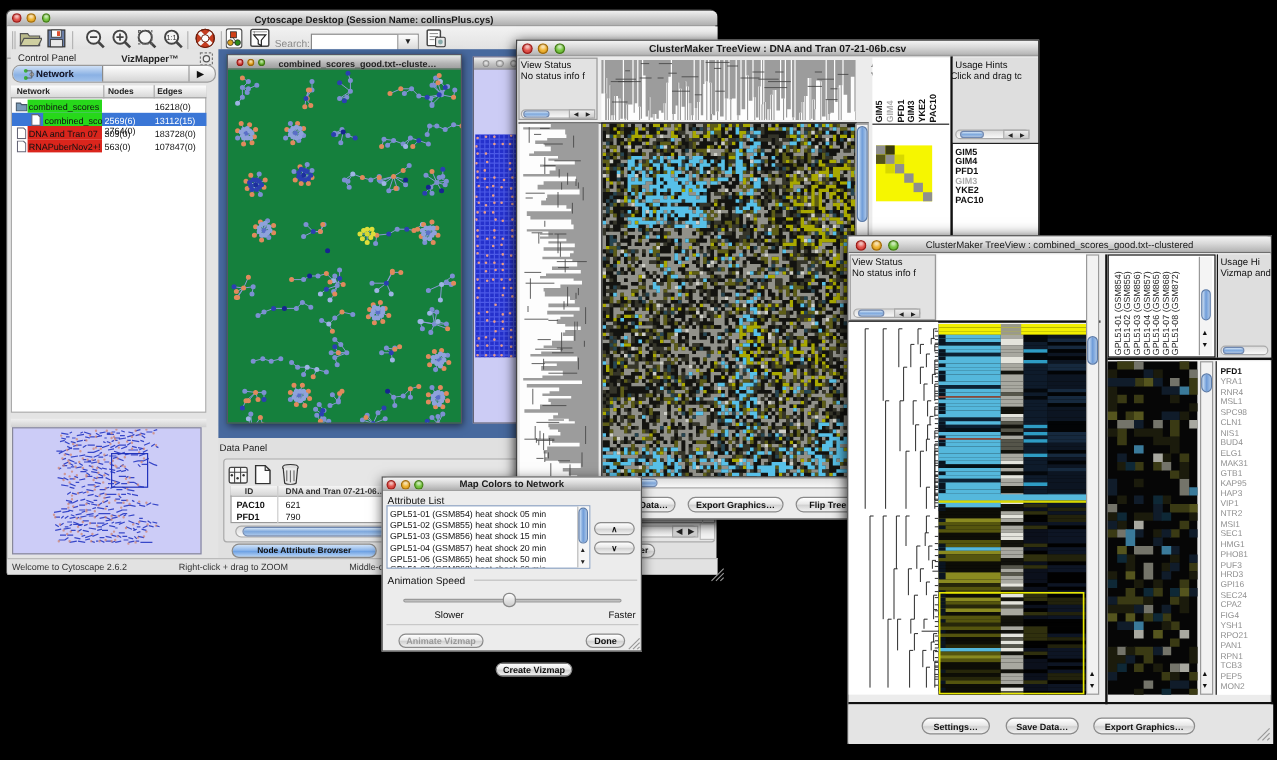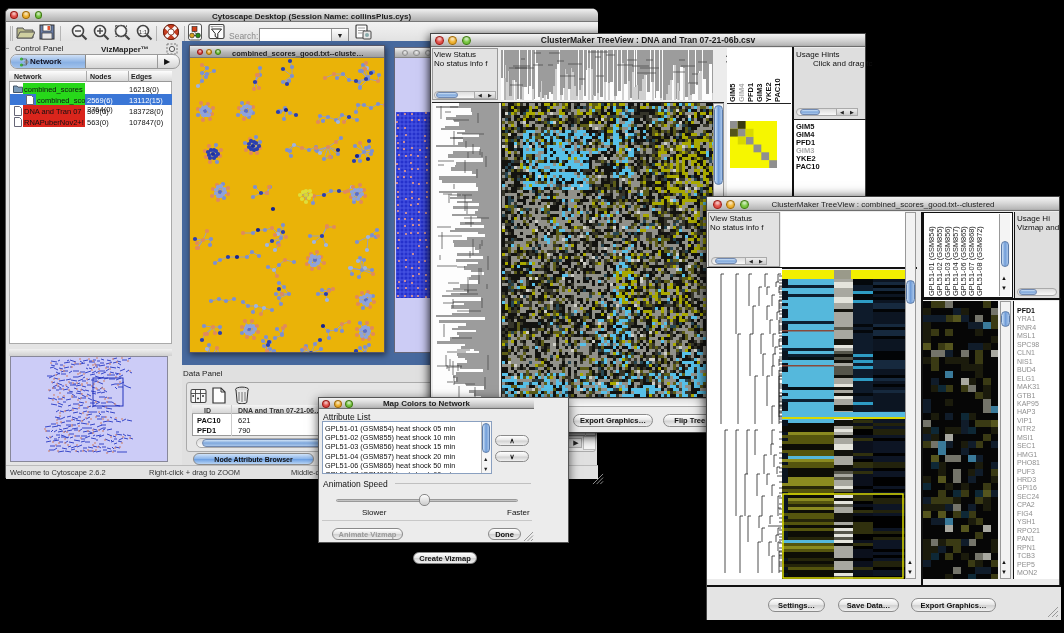--- a/index.html
+++ b/index.html
@@ -192,21 +192,21 @@
     <div class="abs" style="left:0;top:0;width:70px;height:10px;background:linear-gradient(#f0f0f0,#c2c2c2 60%,#adadad);border-bottom:1px solid #888;"></div>
     <span style="position:absolute;left:6.8px;top:1.8px;width:6.5px;height:6.5px;border-radius:50%;background:radial-gradient(circle at 50% 30%, #fff9 0 12%, #fff0 45%),#c9c9c9;box-shadow:inset 0 0 1px 1px #8a8a8a;"></span>
     <span style="position:absolute;left:18.2px;top:1.8px;width:6.5px;height:6.5px;border-radius:50%;background:radial-gradient(circle at 50% 30%, #fff9 0 12%, #fff0 45%),#c9c9c9;box-shadow:inset 0 0 1px 1px #8a8a8a;"></span>
     <span style="position:absolute;left:29.8px;top:1.8px;width:6.5px;height:6.5px;border-radius:50%;background:radial-gradient(circle at 50% 30%, #fff9 0 12%, #fff0 45%),#c9c9c9;box-shadow:inset 0 0 1px 1px #8a8a8a;"></span>
   </div>
 <svg style="position:absolute;left:396px;top:112px" width="38" height="186" viewBox="0 0 38 186">
     <rect width="38" height="186" fill="#2531cc"></rect>
     <path stroke="#4c5ae6" stroke-width="1" fill="none" d="M0 0V186M4 0V186M8 0V186M12 0V186M16 0V186M20 0V186M24 0V186M28 0V186M32 0V186M36 0V186M0 0H38M0 4H38M0 8H38M0 12H38M0 16H38M0 20H38M0 24H38M0 28H38M0 32H38M0 36H38M0 40H38M0 44H38M0 48H38M0 52H38M0 56H38M0 60H38M0 64H38M0 68H38M0 72H38M0 76H38M0 80H38M0 84H38M0 88H38M0 92H38M0 96H38M0 100H38M0 104H38M0 108H38M0 112H38M0 116H38M0 120H38M0 124H38M0 128H38M0 132H38M0 136H38M0 140H38M0 144H38M0 148H38M0 152H38M0 156H38M0 160H38M0 164H38M0 168H38M0 172H38M0 176H38M0 180H38M0 184H38"></path>
     <path fill="#e89a8a" d="M2 3m-1.1 0a1.1 1.1 0 1 0 2.2 0a1.1 1.1 0 1 0 -2.2 0M9 2m-1.1 0a1.1 1.1 0 1 0 2.2 0a1.1 1.1 0 1 0 -2.2 0M16 2m-1.1 0a1.1 1.1 0 1 0 2.2 0a1.1 1.1 0 1 0 -2.2 0M30 1m-1.1 0a1.1 1.1 0 1 0 2.2 0a1.1 1.1 0 1 0 -2.2 0M1 10m-1.1 0a1.1 1.1 0 1 0 2.2 0a1.1 1.1 0 1 0 -2.2 0M16 8m-1.1 0a1.1 1.1 0 1 0 2.2 0a1.1 1.1 0 1 0 -2.2 0M23 8m-1.1 0a1.1 1.1 0 1 0 2.2 0a1.1 1.1 0 1 0 -2.2 0M29 8m-1.1 0a1.1 1.1 0 1 0 2.2 0a1.1 1.1 0 1 0 -2.2 0M37 10m-1.1 0a1.1 1.1 0 1 0 2.2 0a1.1 1.1 0 1 0 -2.2 0M2 16m-1.1 0a1.1 1.1 0 1 0 2.2 0a1.1 1.1 0 1 0 -2.2 0M9 16m-1.1 0a1.1 1.1 0 1 0 2.2 0a1.1 1.1 0 1 0 -2.2 0M37 15m-1.1 0a1.1 1.1 0 1 0 2.2 0a1.1 1.1 0 1 0 -2.2 0M1 24m-1.1 0a1.1 1.1 0 1 0 2.2 0a1.1 1.1 0 1 0 -2.2 0M10 23m-1.1 0a1.1 1.1 0 1 0 2.2 0a1.1 1.1 0 1 0 -2.2 0M29 24m-1.1 0a1.1 1.1 0 1 0 2.2 0a1.1 1.1 0 1 0 -2.2 0M38 23m-1.1 0a1.1 1.1 0 1 0 2.2 0a1.1 1.1 0 1 0 -2.2 0M2 31m-1.1 0a1.1 1.1 0 1 0 2.2 0a1.1 1.1 0 1 0 -2.2 0M8 30m-1.1 0a1.1 1.1 0 1 0 2.2 0a1.1 1.1 0 1 0 -2.2 0M29 29m-1.1 0a1.1 1.1 0 1 0 2.2 0a1.1 1.1 0 1 0 -2.2 0M38 29m-1.1 0a1.1 1.1 0 1 0 2.2 0a1.1 1.1 0 1 0 -2.2 0M2 36m-1.1 0a1.1 1.1 0 1 0 2.2 0a1.1 1.1 0 1 0 -2.2 0M8 37m-1.1 0a1.1 1.1 0 1 0 2.2 0a1.1 1.1 0 1 0 -2.2 0M16 36m-1.1 0a1.1 1.1 0 1 0 2.2 0a1.1 1.1 0 1 0 -2.2 0M24 38m-1.1 0a1.1 1.1 0 1 0 2.2 0a1.1 1.1 0 1 0 -2.2 0M31 36m-1.1 0a1.1 1.1 0 1 0 2.2 0a1.1 1.1 0 1 0 -2.2 0M38 37m-1.1 0a1.1 1.1 0 1 0 2.2 0a1.1 1.1 0 1 0 -2.2 0M3 43m-1.1 0a1.1 1.1 0 1 0 2.2 0a1.1 1.1 0 1 0 -2.2 0M10 44m-1.1 0a1.1 1.1 0 1 0 2.2 0a1.1 1.1 0 1 0 -2.2 0M15 43m-1.1 0a1.1 1.1 0 1 0 2.2 0a1.1 1.1 0 1 0 -2.2 0M22 44m-1.1 0a1.1 1.1 0 1 0 2.2 0a1.1 1.1 0 1 0 -2.2 0M30 45m-1.1 0a1.1 1.1 0 1 0 2.2 0a1.1 1.1 0 1 0 -2.2 0M37 45m-1.1 0a1.1 1.1 0 1 0 2.2 0a1.1 1.1 0 1 0 -2.2 0M1 52m-1.1 0a1.1 1.1 0 1 0 2.2 0a1.1 1.1 0 1 0 -2.2 0M15 51m-1.1 0a1.1 1.1 0 1 0 2.2 0a1.1 1.1 0 1 0 -2.2 0M31 52m-1.1 0a1.1 1.1 0 1 0 2.2 0a1.1 1.1 0 1 0 -2.2 0M37 50m-1.1 0a1.1 1.1 0 1 0 2.2 0a1.1 1.1 0 1 0 -2.2 0M3 57m-1.1 0a1.1 1.1 0 1 0 2.2 0a1.1 1.1 0 1 0 -2.2 0M9 59m-1.1 0a1.1 1.1 0 1 0 2.2 0a1.1 1.1 0 1 0 -2.2 0M16 57m-1.1 0a1.1 1.1 0 1 0 2.2 0a1.1 1.1 0 1 0 -2.2 0M22 57m-1.1 0a1.1 1.1 0 1 0 2.2 0a1.1 1.1 0 1 0 -2.2 0M31 58m-1.1 0a1.1 1.1 0 1 0 2.2 0a1.1 1.1 0 1 0 -2.2 0M38 57m-1.1 0a1.1 1.1 0 1 0 2.2 0a1.1 1.1 0 1 0 -2.2 0M2 65m-1.1 0a1.1 1.1 0 1 0 2.2 0a1.1 1.1 0 1 0 -2.2 0M8 65m-1.1 0a1.1 1.1 0 1 0 2.2 0a1.1 1.1 0 1 0 -2.2 0M15 65m-1.1 0a1.1 1.1 0 1 0 2.2 0a1.1 1.1 0 1 0 -2.2 0M37 65m-1.1 0a1.1 1.1 0 1 0 2.2 0a1.1 1.1 0 1 0 -2.2 0M1 71m-1.1 0a1.1 1.1 0 1 0 2.2 0a1.1 1.1 0 1 0 -2.2 0M17 71m-1.1 0a1.1 1.1 0 1 0 2.2 0a1.1 1.1 0 1 0 -2.2 0M23 72m-1.1 0a1.1 1.1 0 1 0 2.2 0a1.1 1.1 0 1 0 -2.2 0M31 71m-1.1 0a1.1 1.1 0 1 0 2.2 0a1.1 1.1 0 1 0 -2.2 0M37 73m-1.1 0a1.1 1.1 0 1 0 2.2 0a1.1 1.1 0 1 0 -2.2 0M2 80m-1.1 0a1.1 1.1 0 1 0 2.2 0a1.1 1.1 0 1 0 -2.2 0M16 80m-1.1 0a1.1 1.1 0 1 0 2.2 0a1.1 1.1 0 1 0 -2.2 0M31 80m-1.1 0a1.1 1.1 0 1 0 2.2 0a1.1 1.1 0 1 0 -2.2 0M37 79m-1.1 0a1.1 1.1 0 1 0 2.2 0a1.1 1.1 0 1 0 -2.2 0M2 85m-1.1 0a1.1 1.1 0 1 0 2.2 0a1.1 1.1 0 1 0 -2.2 0M10 87m-1.1 0a1.1 1.1 0 1 0 2.2 0a1.1 1.1 0 1 0 -2.2 0M16 86m-1.1 0a1.1 1.1 0 1 0 2.2 0a1.1 1.1 0 1 0 -2.2 0M23 87m-1.1 0a1.1 1.1 0 1 0 2.2 0a1.1 1.1 0 1 0 -2.2 0M31 85m-1.1 0a1.1 1.1 0 1 0 2.2 0a1.1 1.1 0 1 0 -2.2 0M37 85m-1.1 0a1.1 1.1 0 1 0 2.2 0a1.1 1.1 0 1 0 -2.2 0M2 93m-1.1 0a1.1 1.1 0 1 0 2.2 0a1.1 1.1 0 1 0 -2.2 0M15 93m-1.1 0a1.1 1.1 0 1 0 2.2 0a1.1 1.1 0 1 0 -2.2 0M22 92m-1.1 0a1.1 1.1 0 1 0 2.2 0a1.1 1.1 0 1 0 -2.2 0M37 94m-1.1 0a1.1 1.1 0 1 0 2.2 0a1.1 1.1 0 1 0 -2.2 0M2 99m-1.1 0a1.1 1.1 0 1 0 2.2 0a1.1 1.1 0 1 0 -2.2 0M10 101m-1.1 0a1.1 1.1 0 1 0 2.2 0a1.1 1.1 0 1 0 -2.2 0M23 100m-1.1 0a1.1 1.1 0 1 0 2.2 0a1.1 1.1 0 1 0 -2.2 0M30 101m-1.1 0a1.1 1.1 0 1 0 2.2 0a1.1 1.1 0 1 0 -2.2 0M3 107m-1.1 0a1.1 1.1 0 1 0 2.2 0a1.1 1.1 0 1 0 -2.2 0M9 107m-1.1 0a1.1 1.1 0 1 0 2.2 0a1.1 1.1 0 1 0 -2.2 0M16 107m-1.1 0a1.1 1.1 0 1 0 2.2 0a1.1 1.1 0 1 0 -2.2 0M23 108m-1.1 0a1.1 1.1 0 1 0 2.2 0a1.1 1.1 0 1 0 -2.2 0M36 106m-1.1 0a1.1 1.1 0 1 0 2.2 0a1.1 1.1 0 1 0 -2.2 0M9 114m-1.1 0a1.1 1.1 0 1 0 2.2 0a1.1 1.1 0 1 0 -2.2 0M17 113m-1.1 0a1.1 1.1 0 1 0 2.2 0a1.1 1.1 0 1 0 -2.2 0M23 113m-1.1 0a1.1 1.1 0 1 0 2.2 0a1.1 1.1 0 1 0 -2.2 0M36 113m-1.1 0a1.1 1.1 0 1 0 2.2 0a1.1 1.1 0 1 0 -2.2 0M2 121m-1.1 0a1.1 1.1 0 1 0 2.2 0a1.1 1.1 0 1 0 -2.2 0M10 122m-1.1 0a1.1 1.1 0 1 0 2.2 0a1.1 1.1 0 1 0 -2.2 0M15 121m-1.1 0a1.1 1.1 0 1 0 2.2 0a1.1 1.1 0 1 0 -2.2 0M22 121m-1.1 0a1.1 1.1 0 1 0 2.2 0a1.1 1.1 0 1 0 -2.2 0M29 121m-1.1 0a1.1 1.1 0 1 0 2.2 0a1.1 1.1 0 1 0 -2.2 0M37 121m-1.1 0a1.1 1.1 0 1 0 2.2 0a1.1 1.1 0 1 0 -2.2 0M3 128m-1.1 0a1.1 1.1 0 1 0 2.2 0a1.1 1.1 0 1 0 -2.2 0M24 128m-1.1 0a1.1 1.1 0 1 0 2.2 0a1.1 1.1 0 1 0 -2.2 0M30 128m-1.1 0a1.1 1.1 0 1 0 2.2 0a1.1 1.1 0 1 0 -2.2 0M2 136m-1.1 0a1.1 1.1 0 1 0 2.2 0a1.1 1.1 0 1 0 -2.2 0M23 134m-1.1 0a1.1 1.1 0 1 0 2.2 0a1.1 1.1 0 1 0 -2.2 0M31 135m-1.1 0a1.1 1.1 0 1 0 2.2 0a1.1 1.1 0 1 0 -2.2 0M36 136m-1.1 0a1.1 1.1 0 1 0 2.2 0a1.1 1.1 0 1 0 -2.2 0M17 142m-1.1 0a1.1 1.1 0 1 0 2.2 0a1.1 1.1 0 1 0 -2.2 0M36 142m-1.1 0a1.1 1.1 0 1 0 2.2 0a1.1 1.1 0 1 0 -2.2 0M3 149m-1.1 0a1.1 1.1 0 1 0 2.2 0a1.1 1.1 0 1 0 -2.2 0M10 148m-1.1 0a1.1 1.1 0 1 0 2.2 0a1.1 1.1 0 1 0 -2.2 0M23 150m-1.1 0a1.1 1.1 0 1 0 2.2 0a1.1 1.1 0 1 0 -2.2 0M29 149m-1.1 0a1.1 1.1 0 1 0 2.2 0a1.1 1.1 0 1 0 -2.2 0M38 149m-1.1 0a1.1 1.1 0 1 0 2.2 0a1.1 1.1 0 1 0 -2.2 0M10 155m-1.1 0a1.1 1.1 0 1 0 2.2 0a1.1 1.1 0 1 0 -2.2 0M16 156m-1.1 0a1.1 1.1 0 1 0 2.2 0a1.1 1.1 0 1 0 -2.2 0M23 156m-1.1 0a1.1 1.1 0 1 0 2.2 0a1.1 1.1 0 1 0 -2.2 0M37 156m-1.1 0a1.1 1.1 0 1 0 2.2 0a1.1 1.1 0 1 0 -2.2 0M17 164m-1.1 0a1.1 1.1 0 1 0 2.2 0a1.1 1.1 0 1 0 -2.2 0M23 162m-1.1 0a1.1 1.1 0 1 0 2.2 0a1.1 1.1 0 1 0 -2.2 0M30 163m-1.1 0a1.1 1.1 0 1 0 2.2 0a1.1 1.1 0 1 0 -2.2 0M38 163m-1.1 0a1.1 1.1 0 1 0 2.2 0a1.1 1.1 0 1 0 -2.2 0M3 170m-1.1 0a1.1 1.1 0 1 0 2.2 0a1.1 1.1 0 1 0 -2.2 0M9 169m-1.1 0a1.1 1.1 0 1 0 2.2 0a1.1 1.1 0 1 0 -2.2 0M16 171m-1.1 0a1.1 1.1 0 1 0 2.2 0a1.1 1.1 0 1 0 -2.2 0M30 169m-1.1 0a1.1 1.1 0 1 0 2.2 0a1.1 1.1 0 1 0 -2.2 0M38 171m-1.1 0a1.1 1.1 0 1 0 2.2 0a1.1 1.1 0 1 0 -2.2 0M2 176m-1.1 0a1.1 1.1 0 1 0 2.2 0a1.1 1.1 0 1 0 -2.2 0M10 176m-1.1 0a1.1 1.1 0 1 0 2.2 0a1.1 1.1 0 1 0 -2.2 0M22 176m-1.1 0a1.1 1.1 0 1 0 2.2 0a1.1 1.1 0 1 0 -2.2 0M30 177m-1.1 0a1.1 1.1 0 1 0 2.2 0a1.1 1.1 0 1 0 -2.2 0M36 177m-1.1 0a1.1 1.1 0 1 0 2.2 0a1.1 1.1 0 1 0 -2.2 0M2 184m-1.1 0a1.1 1.1 0 1 0 2.2 0a1.1 1.1 0 1 0 -2.2 0M9 184m-1.1 0a1.1 1.1 0 1 0 2.2 0a1.1 1.1 0 1 0 -2.2 0M16 184m-1.1 0a1.1 1.1 0 1 0 2.2 0a1.1 1.1 0 1 0 -2.2 0M22 184m-1.1 0a1.1 1.1 0 1 0 2.2 0a1.1 1.1 0 1 0 -2.2 0M30 185m-1.1 0a1.1 1.1 0 1 0 2.2 0a1.1 1.1 0 1 0 -2.2 0M38 183m-1.1 0a1.1 1.1 0 1 0 2.2 0a1.1 1.1 0 1 0 -2.2 0"></path>
   </svg>
-<div class="abs" style="left:189px;top:45px;width:196px;height:308px;background:#eab308;border:1px solid #556;box-shadow:1px 2px 6px #0008;">
+<div class="abs" style="left:189px;top:45px;width:196px;height:308px;background:#15803d;border:1px solid #556;box-shadow:1px 2px 6px #0008;">
     <div class="abs" style="left:0;top:0;width:194px;height:12px;background:linear-gradient(#e8e8e8,#b5b5b5 60%,#9e9e9e);border-bottom:1px solid #777;"></div>
     <span style="position:absolute;left:6.8px;top:2.8px;width:6.5px;height:6.5px;border-radius:50%;background:radial-gradient(circle at 50% 30%, #fff9 0 12%, #fff0 45%),#e3544d;box-shadow:inset 0 0 1px 1px #8e1310;"></span>
     <span style="position:absolute;left:15.8px;top:2.8px;width:6.5px;height:6.5px;border-radius:50%;background:radial-gradient(circle at 50% 30%, #fff9 0 12%, #fff0 45%),#f0b432;box-shadow:inset 0 0 1px 1px #925e06;"></span>
     <span style="position:absolute;left:24.8px;top:2.8px;width:6.5px;height:6.5px;border-radius:50%;background:radial-gradient(circle at 50% 30%, #fff9 0 12%, #fff0 45%),#79c943;box-shadow:inset 0 0 1px 1px #3a6d10;"></span>
     <div style="position:absolute;left:42px;top:2.5px;font-size:7.5px;font-weight:bold;color:#222;white-space:nowrap;">combined_scores_good.txt--cluste…</div>
   </div>
 <svg style="position:absolute;left:190px;top:58px" width="194" height="294" viewBox="0 0 194 294">
     <path stroke="#8d9bdb" stroke-width="0.8" fill="none" d="M12 15L16 19M12 15L17 16M12 15L12 23M12 15L17 10M17 16L24 13M12 23L8 28M17 10L12 7M65 24L67 17M65 24L64 31M65 24L70 17M65 24L68 17M65 24L69 30M67 17L66 24M70 17L70 10M102 18L93 11M102 18L97 26M102 18L93 24M102 18L102 9M93 24L99 23M102 9L100 3M135 20L144 16M144 16L153 16M153 16L159 22M153 16L147 20M159 22L166 23M166 23L176 21M178 21L183 14M178 21L172 13M178 21L175 11M178 21L181 15M178 21L170 13M178 21L170 29M178 21L169 24M178 21L188 23M183 14L178 19M175 11L176 5M181 15L177 10M170 13L173 7M169 24L170 30M188 23L189 17M15 53L20 53M15 53L19 57M15 53L16 57M15 53L13 57M15 53L12 55M15 53L11 52M15 53L13 50M15 53L16 49M15 53L18 51M15 53L22 56M15 53L20 61M15 53L13 62M15 53L8 57M15 53L8 51M15 53L11 45M15 53L18 46M15 53L23 50M56 53L61 53M56 53L60 56M56 53L57 57M56 53L54 56M56 53L52 54M56 53L52 51M56 53L54 49M56 53L57 48M56 53L60 49M56 53L63 55M56 53L59 59M56 53L54 61M56 53L48 57M56 53L49 50M56 53L52 45M56 53L58 45M56 53L63 49M96 52L89 53M96 52L88 54M96 52L100 55M96 52L94 61M96 52L90 54M89 53L95 50M100 55L106 57M130 58L138 59M130 58L128 64M138 59L146 62M138 59L133 63M146 62L152 57M152 57L159 59M152 57L148 64M159 59L167 62M159 59L154 64M168 47L174 47M168 47L166 54M174 47L181 50M181 50L188 46M188 46L195 47M195 47L202 48M202 48L209 49M23 96L28 96M23 96L26 98M23 96L24 100M23 96L20 100M23 96L19 97M23 96L18 94M23 96L21 92M23 96L24 92M23 96L26 93M23 96L30 98M23 96L27 104M23 96L20 104M23 96L16 99M23 96L15 93M23 96L19 88M23 96L26 87M23 96L31 92M63 88L69 88M63 88L67 91M63 88L64 92M63 88L61 91M63 88L59 89M63 88L59 86M63 88L61 83M63 88L64 84M63 88L66 85M63 88L70 90M63 88L67 95M63 88L61 95M63 88L56 92M63 88L55 85M63 88L60 81M63 88L66 79M63 88L70 84M97 92L104 87M97 92L101 98M104 87L112 90M104 87L100 93M112 90L119 92M119 92L126 89M138 89L148 92M138 89L126 92M138 89L141 99M138 89L127 93M138 89L148 96M138 89L130 95M138 89L134 101M138 89L146 84M130 95L126 90M134 101L140 99M146 84L151 80M174 94L170 85M174 94L181 96M174 94L165 88M174 94L182 93M174 94L169 98M174 94L179 89M174 94L167 98M174 94L178 101M182 93L176 90M169 98L164 103M179 89L179 83M167 98L170 103M30 134L35 134M30 134L33 136M30 134L31 138M30 134L28 138M30 134L26 135M30 134L26 132M30 134L28 129M30 134L31 128M30 134L34 131M30 134L38 136M30 134L34 140M30 134L28 142M30 134L22 138M30 134L23 131M30 134L27 127M30 134L33 126M30 134L38 130M71 135L77 135M71 135L77 135M71 135L65 129M71 135L63 139M77 135L80 129M77 135L79 129M124 138L134 137M124 138L123 145M134 137L141 133M141 133L149 133M149 133L155 134M155 134L162 129M167 136L172 136M167 136L170 138M167 136L168 141M167 136L164 141M167 136L163 137M167 136L162 134M167 136L165 132M167 136L168 132M167 136L171 132M167 136L175 138M167 136L171 144M167 136L164 144M167 136L161 139M167 136L158 133M167 136L163 129M167 136L170 127M167 136L174 132M13 182L21 181M13 182L7 185M13 182L7 190M13 182L17 173M13 182L5 181M13 182L8 190M21 181L20 187M53 175L63 175M63 175L68 172M68 172L75 172M75 172L82 170M82 170L88 176M88 176L96 179M91 180L89 172M91 180L93 174M91 180L89 187M91 180L82 183M91 180L88 185M89 172L85 177M93 174L93 167M89 187L85 192M82 183L77 187M132 178L137 168M132 178L120 178M132 178L124 184M132 178L137 169M132 178L136 187M137 169L144 169M178 179L188 178M178 179L187 172M178 179L186 179M178 179L177 192M178 179L167 184M188 178L182 177M25 205L30 202M30 202L38 199M38 199L47 199M47 199L57 199M57 199L62 194M62 194L69 198M78 209L84 212M84 212L89 207M84 212L87 218M89 207L95 202M95 202L104 204M125 202L129 202M125 202L128 205M125 202L125 207M125 202L122 207M125 202L120 204M125 202L121 201M125 202L122 198M125 202L125 199M125 202L129 199M125 202L134 205M125 202L129 210M125 202L122 211M125 202L117 206M125 202L118 200M125 202L121 196M125 202L127 194M125 202L131 199M172 212L170 200M172 212L161 210M172 212L160 210M172 212L182 212M172 212L174 202M172 212L183 216M172 212L169 219M160 210L162 216M182 212L175 210M174 202L168 203M21 243L29 241M29 241L36 243M36 243L44 241M53 244L58 248M58 248L66 248M66 248L74 250M66 248L63 254M74 250L82 252M74 250L71 256M99 236L94 229M99 236L92 236M99 236L89 240M99 236L92 236M94 229L89 225M92 236L86 236M89 240L91 246M92 236L89 231M136 236L139 232M136 236L143 231M136 236L132 232M136 236L128 236M136 236L137 242M132 232L139 233M176 242L180 242M176 242L178 244M176 242L177 247M176 242L174 245M176 242L171 243M176 242L171 240M176 242L174 239M176 242L177 237M176 242L180 238M176 242L184 244M176 242L180 249M176 242L173 250M176 242L168 246M176 242L167 239M176 242L172 235M176 242L178 234M176 242L183 238M23 269L17 276M23 269L30 269M23 269L15 276M23 269L25 275M23 269L14 268M30 269L30 275M15 276L12 282M59 271L65 271M59 271L63 274M59 271L60 276M59 271L57 275M59 271L55 273M59 271L56 270M59 271L57 268M59 271L60 268M59 271L63 268M59 271L68 274M59 271L64 280M59 271L57 279M59 271L52 275M59 271L52 269M59 271L55 263M59 271L62 263M59 271L67 268M92 277L87 271M92 277L95 268M92 277L85 280M92 277L93 270M93 270L92 276M133 268L138 273M138 273L146 272M138 273L139 280M146 272L152 266M152 266L159 264M152 266L152 273M175 273L179 273M175 273L178 276M175 273L176 279M175 273L172 278M175 273L171 275M175 273L171 272M175 273L173 270M175 273L175 269M175 273L178 270M175 273L183 276M175 273L179 281M175 273L173 281M175 273L167 277M175 273L167 271M175 273L170 265M175 273L177 265M175 273L182 270M20 300L27 290M20 300L10 303M20 300L21 310M20 300L17 291M20 300L19 287M20 300L22 310M27 290L29 296M21 310L18 316M77 293L84 296M77 293L84 293M77 293L80 284M77 293L79 284M77 293L74 288M77 293L78 287M84 296L80 291M84 293L83 300M80 284L76 279M78 287L73 283M121 295L116 288M121 295L115 290M121 295L112 292M121 295L112 303M121 295L131 291M121 295L125 286M125 286L130 282M175 295L168 299M175 295L181 297M175 295L179 287M175 295L168 298M175 295L170 290M175 295L175 289M175 295L165 297M168 299L166 293M175 289L175 296M165 297L165 304M116 137L121 137M116 137L119 140M116 137L116 144M116 137L112 141M116 137L110 137M116 137L113 134M116 137L116 133M116 137L120 133"></path>
     <path fill="#7c90d2" d="M12 15m-2.1 0a2.1 2.1 0 1 0 4.2 0a2.1 2.1 0 1 0 -4.2 0M16 19m-2.1 0a2.1 2.1 0 1 0 4.2 0a2.1 2.1 0 1 0 -4.2 0M17 16m-2.1 0a2.1 2.1 0 1 0 4.2 0a2.1 2.1 0 1 0 -4.2 0M24 13m-2.1 0a2.1 2.1 0 1 0 4.2 0a2.1 2.1 0 1 0 -4.2 0M12 23m-2.1 0a2.1 2.1 0 1 0 4.2 0a2.1 2.1 0 1 0 -4.2 0M17 10m-2.1 0a2.1 2.1 0 1 0 4.2 0a2.1 2.1 0 1 0 -4.2 0M70 17m-2.1 0a2.1 2.1 0 1 0 4.2 0a2.1 2.1 0 1 0 -4.2 0M70 10m-2.1 0a2.1 2.1 0 1 0 4.2 0a2.1 2.1 0 1 0 -4.2 0M102 18m-2.1 0a2.1 2.1 0 1 0 4.2 0a2.1 2.1 0 1 0 -4.2 0M93 24m-2.1 0a2.1 2.1 0 1 0 4.2 0a2.1 2.1 0 1 0 -4.2 0M99 23m-2.1 0a2.1 2.1 0 1 0 4.2 0a2.1 2.1 0 1 0 -4.2 0M102 9m-2.1 0a2.1 2.1 0 1 0 4.2 0a2.1 2.1 0 1 0 -4.2 0M153 16m-2.1 0a2.1 2.1 0 1 0 4.2 0a2.1 2.1 0 1 0 -4.2 0M147 20m-2.1 0a2.1 2.1 0 1 0 4.2 0a2.1 2.1 0 1 0 -4.2 0M159 22m-2.1 0a2.1 2.1 0 1 0 4.2 0a2.1 2.1 0 1 0 -4.2 0M178 21m-2.1 0a2.1 2.1 0 1 0 4.2 0a2.1 2.1 0 1 0 -4.2 0M183 14m-2.1 0a2.1 2.1 0 1 0 4.2 0a2.1 2.1 0 1 0 -4.2 0M178 19m-2.1 0a2.1 2.1 0 1 0 4.2 0a2.1 2.1 0 1 0 -4.2 0M172 13m-2.1 0a2.1 2.1 0 1 0 4.2 0a2.1 2.1 0 1 0 -4.2 0M170 13m-2.1 0a2.1 2.1 0 1 0 4.2 0a2.1 2.1 0 1 0 -4.2 0M173 7m-2.1 0a2.1 2.1 0 1 0 4.2 0a2.1 2.1 0 1 0 -4.2 0M170 29m-2.1 0a2.1 2.1 0 1 0 4.2 0a2.1 2.1 0 1 0 -4.2 0M169 24m-2.1 0a2.1 2.1 0 1 0 4.2 0a2.1 2.1 0 1 0 -4.2 0M170 30m-2.1 0a2.1 2.1 0 1 0 4.2 0a2.1 2.1 0 1 0 -4.2 0M189 17m-2.1 0a2.1 2.1 0 1 0 4.2 0a2.1 2.1 0 1 0 -4.2 0M8 57m-2.1 0a2.1 2.1 0 1 0 4.2 0a2.1 2.1 0 1 0 -4.2 0M63 55m-2.1 0a2.1 2.1 0 1 0 4.2 0a2.1 2.1 0 1 0 -4.2 0M59 59m-2.1 0a2.1 2.1 0 1 0 4.2 0a2.1 2.1 0 1 0 -4.2 0M48 57m-2.1 0a2.1 2.1 0 1 0 4.2 0a2.1 2.1 0 1 0 -4.2 0M52 45m-2.1 0a2.1 2.1 0 1 0 4.2 0a2.1 2.1 0 1 0 -4.2 0M89 53m-2.1 0a2.1 2.1 0 1 0 4.2 0a2.1 2.1 0 1 0 -4.2 0M95 50m-2.1 0a2.1 2.1 0 1 0 4.2 0a2.1 2.1 0 1 0 -4.2 0M100 55m-2.1 0a2.1 2.1 0 1 0 4.2 0a2.1 2.1 0 1 0 -4.2 0M94 61m-2.1 0a2.1 2.1 0 1 0 4.2 0a2.1 2.1 0 1 0 -4.2 0M90 54m-2.1 0a2.1 2.1 0 1 0 4.2 0a2.1 2.1 0 1 0 -4.2 0M130 58m-2.1 0a2.1 2.1 0 1 0 4.2 0a2.1 2.1 0 1 0 -4.2 0M138 59m-2.1 0a2.1 2.1 0 1 0 4.2 0a2.1 2.1 0 1 0 -4.2 0M133 63m-2.1 0a2.1 2.1 0 1 0 4.2 0a2.1 2.1 0 1 0 -4.2 0M146 62m-2.1 0a2.1 2.1 0 1 0 4.2 0a2.1 2.1 0 1 0 -4.2 0M152 57m-2.1 0a2.1 2.1 0 1 0 4.2 0a2.1 2.1 0 1 0 -4.2 0M167 62m-2.1 0a2.1 2.1 0 1 0 4.2 0a2.1 2.1 0 1 0 -4.2 0M168 47m-2.1 0a2.1 2.1 0 1 0 4.2 0a2.1 2.1 0 1 0 -4.2 0M166 54m-2.1 0a2.1 2.1 0 1 0 4.2 0a2.1 2.1 0 1 0 -4.2 0M174 47m-2.1 0a2.1 2.1 0 1 0 4.2 0a2.1 2.1 0 1 0 -4.2 0M181 50m-2.1 0a2.1 2.1 0 1 0 4.2 0a2.1 2.1 0 1 0 -4.2 0M188 46m-2.1 0a2.1 2.1 0 1 0 4.2 0a2.1 2.1 0 1 0 -4.2 0M202 48m-2.1 0a2.1 2.1 0 1 0 4.2 0a2.1 2.1 0 1 0 -4.2 0M27 104m-2.1 0a2.1 2.1 0 1 0 4.2 0a2.1 2.1 0 1 0 -4.2 0M26 87m-2.1 0a2.1 2.1 0 1 0 4.2 0a2.1 2.1 0 1 0 -4.2 0M55 85m-2.1 0a2.1 2.1 0 1 0 4.2 0a2.1 2.1 0 1 0 -4.2 0M66 79m-2.1 0a2.1 2.1 0 1 0 4.2 0a2.1 2.1 0 1 0 -4.2 0M70 84m-2.1 0a2.1 2.1 0 1 0 4.2 0a2.1 2.1 0 1 0 -4.2 0M97 92m-2.1 0a2.1 2.1 0 1 0 4.2 0a2.1 2.1 0 1 0 -4.2 0M101 98m-2.1 0a2.1 2.1 0 1 0 4.2 0a2.1 2.1 0 1 0 -4.2 0M100 93m-2.1 0a2.1 2.1 0 1 0 4.2 0a2.1 2.1 0 1 0 -4.2 0M119 92m-2.1 0a2.1 2.1 0 1 0 4.2 0a2.1 2.1 0 1 0 -4.2 0M126 89m-2.1 0a2.1 2.1 0 1 0 4.2 0a2.1 2.1 0 1 0 -4.2 0M126 92m-2.1 0a2.1 2.1 0 1 0 4.2 0a2.1 2.1 0 1 0 -4.2 0M141 99m-2.1 0a2.1 2.1 0 1 0 4.2 0a2.1 2.1 0 1 0 -4.2 0M127 93m-2.1 0a2.1 2.1 0 1 0 4.2 0a2.1 2.1 0 1 0 -4.2 0M148 96m-2.1 0a2.1 2.1 0 1 0 4.2 0a2.1 2.1 0 1 0 -4.2 0M134 101m-2.1 0a2.1 2.1 0 1 0 4.2 0a2.1 2.1 0 1 0 -4.2 0M151 80m-2.1 0a2.1 2.1 0 1 0 4.2 0a2.1 2.1 0 1 0 -4.2 0M174 94m-2.1 0a2.1 2.1 0 1 0 4.2 0a2.1 2.1 0 1 0 -4.2 0M181 96m-2.1 0a2.1 2.1 0 1 0 4.2 0a2.1 2.1 0 1 0 -4.2 0M165 88m-2.1 0a2.1 2.1 0 1 0 4.2 0a2.1 2.1 0 1 0 -4.2 0M182 93m-2.1 0a2.1 2.1 0 1 0 4.2 0a2.1 2.1 0 1 0 -4.2 0M176 90m-2.1 0a2.1 2.1 0 1 0 4.2 0a2.1 2.1 0 1 0 -4.2 0M169 98m-2.1 0a2.1 2.1 0 1 0 4.2 0a2.1 2.1 0 1 0 -4.2 0M179 89m-2.1 0a2.1 2.1 0 1 0 4.2 0a2.1 2.1 0 1 0 -4.2 0M170 103m-2.1 0a2.1 2.1 0 1 0 4.2 0a2.1 2.1 0 1 0 -4.2 0M34 140m-2.1 0a2.1 2.1 0 1 0 4.2 0a2.1 2.1 0 1 0 -4.2 0M33 126m-2.1 0a2.1 2.1 0 1 0 4.2 0a2.1 2.1 0 1 0 -4.2 0M80 129m-2.1 0a2.1 2.1 0 1 0 4.2 0a2.1 2.1 0 1 0 -4.2 0M77 135m-2.1 0a2.1 2.1 0 1 0 4.2 0a2.1 2.1 0 1 0 -4.2 0M65 129m-2.1 0a2.1 2.1 0 1 0 4.2 0a2.1 2.1 0 1 0 -4.2 0M63 139m-2.1 0a2.1 2.1 0 1 0 4.2 0a2.1 2.1 0 1 0 -4.2 0M123 145m-2.1 0a2.1 2.1 0 1 0 4.2 0a2.1 2.1 0 1 0 -4.2 0M141 133m-2.1 0a2.1 2.1 0 1 0 4.2 0a2.1 2.1 0 1 0 -4.2 0M164 144m-2.1 0a2.1 2.1 0 1 0 4.2 0a2.1 2.1 0 1 0 -4.2 0M21 181m-2.1 0a2.1 2.1 0 1 0 4.2 0a2.1 2.1 0 1 0 -4.2 0M20 187m-2.1 0a2.1 2.1 0 1 0 4.2 0a2.1 2.1 0 1 0 -4.2 0M63 175m-2.1 0a2.1 2.1 0 1 0 4.2 0a2.1 2.1 0 1 0 -4.2 0M75 172m-2.1 0a2.1 2.1 0 1 0 4.2 0a2.1 2.1 0 1 0 -4.2 0M91 180m-2.1 0a2.1 2.1 0 1 0 4.2 0a2.1 2.1 0 1 0 -4.2 0M89 172m-2.1 0a2.1 2.1 0 1 0 4.2 0a2.1 2.1 0 1 0 -4.2 0M93 167m-2.1 0a2.1 2.1 0 1 0 4.2 0a2.1 2.1 0 1 0 -4.2 0M88 185m-2.1 0a2.1 2.1 0 1 0 4.2 0a2.1 2.1 0 1 0 -4.2 0M120 178m-2.1 0a2.1 2.1 0 1 0 4.2 0a2.1 2.1 0 1 0 -4.2 0M182 177m-2.1 0a2.1 2.1 0 1 0 4.2 0a2.1 2.1 0 1 0 -4.2 0M187 172m-2.1 0a2.1 2.1 0 1 0 4.2 0a2.1 2.1 0 1 0 -4.2 0M186 179m-2.1 0a2.1 2.1 0 1 0 4.2 0a2.1 2.1 0 1 0 -4.2 0M167 184m-2.1 0a2.1 2.1 0 1 0 4.2 0a2.1 2.1 0 1 0 -4.2 0M25 205m-2.1 0a2.1 2.1 0 1 0 4.2 0a2.1 2.1 0 1 0 -4.2 0M30 202m-2.1 0a2.1 2.1 0 1 0 4.2 0a2.1 2.1 0 1 0 -4.2 0M57 199m-2.1 0a2.1 2.1 0 1 0 4.2 0a2.1 2.1 0 1 0 -4.2 0M62 194m-2.1 0a2.1 2.1 0 1 0 4.2 0a2.1 2.1 0 1 0 -4.2 0M69 198m-2.1 0a2.1 2.1 0 1 0 4.2 0a2.1 2.1 0 1 0 -4.2 0M78 209m-2.1 0a2.1 2.1 0 1 0 4.2 0a2.1 2.1 0 1 0 -4.2 0M89 207m-2.1 0a2.1 2.1 0 1 0 4.2 0a2.1 2.1 0 1 0 -4.2 0M104 204m-2.1 0a2.1 2.1 0 1 0 4.2 0a2.1 2.1 0 1 0 -4.2 0M172 212m-2.1 0a2.1 2.1 0 1 0 4.2 0a2.1 2.1 0 1 0 -4.2 0M170 200m-2.1 0a2.1 2.1 0 1 0 4.2 0a2.1 2.1 0 1 0 -4.2 0M162 216m-2.1 0a2.1 2.1 0 1 0 4.2 0a2.1 2.1 0 1 0 -4.2 0M182 212m-2.1 0a2.1 2.1 0 1 0 4.2 0a2.1 2.1 0 1 0 -4.2 0M174 202m-2.1 0a2.1 2.1 0 1 0 4.2 0a2.1 2.1 0 1 0 -4.2 0M169 219m-2.1 0a2.1 2.1 0 1 0 4.2 0a2.1 2.1 0 1 0 -4.2 0M21 243m-2.1 0a2.1 2.1 0 1 0 4.2 0a2.1 2.1 0 1 0 -4.2 0M29 241m-2.1 0a2.1 2.1 0 1 0 4.2 0a2.1 2.1 0 1 0 -4.2 0M36 243m-2.1 0a2.1 2.1 0 1 0 4.2 0a2.1 2.1 0 1 0 -4.2 0M44 241m-2.1 0a2.1 2.1 0 1 0 4.2 0a2.1 2.1 0 1 0 -4.2 0M53 244m-2.1 0a2.1 2.1 0 1 0 4.2 0a2.1 2.1 0 1 0 -4.2 0M58 248m-2.1 0a2.1 2.1 0 1 0 4.2 0a2.1 2.1 0 1 0 -4.2 0M63 254m-2.1 0a2.1 2.1 0 1 0 4.2 0a2.1 2.1 0 1 0 -4.2 0M82 252m-2.1 0a2.1 2.1 0 1 0 4.2 0a2.1 2.1 0 1 0 -4.2 0M99 236m-2.1 0a2.1 2.1 0 1 0 4.2 0a2.1 2.1 0 1 0 -4.2 0M94 229m-2.1 0a2.1 2.1 0 1 0 4.2 0a2.1 2.1 0 1 0 -4.2 0M89 225m-2.1 0a2.1 2.1 0 1 0 4.2 0a2.1 2.1 0 1 0 -4.2 0M86 236m-2.1 0a2.1 2.1 0 1 0 4.2 0a2.1 2.1 0 1 0 -4.2 0M89 240m-2.1 0a2.1 2.1 0 1 0 4.2 0a2.1 2.1 0 1 0 -4.2 0M91 246m-2.1 0a2.1 2.1 0 1 0 4.2 0a2.1 2.1 0 1 0 -4.2 0M92 236m-2.1 0a2.1 2.1 0 1 0 4.2 0a2.1 2.1 0 1 0 -4.2 0M139 232m-2.1 0a2.1 2.1 0 1 0 4.2 0a2.1 2.1 0 1 0 -4.2 0M132 232m-2.1 0a2.1 2.1 0 1 0 4.2 0a2.1 2.1 0 1 0 -4.2 0M128 236m-2.1 0a2.1 2.1 0 1 0 4.2 0a2.1 2.1 0 1 0 -4.2 0M173 250m-2.1 0a2.1 2.1 0 1 0 4.2 0a2.1 2.1 0 1 0 -4.2 0M183 238m-2.1 0a2.1 2.1 0 1 0 4.2 0a2.1 2.1 0 1 0 -4.2 0M30 269m-2.1 0a2.1 2.1 0 1 0 4.2 0a2.1 2.1 0 1 0 -4.2 0M14 268m-2.1 0a2.1 2.1 0 1 0 4.2 0a2.1 2.1 0 1 0 -4.2 0M52 275m-2.1 0a2.1 2.1 0 1 0 4.2 0a2.1 2.1 0 1 0 -4.2 0M92 277m-2.1 0a2.1 2.1 0 1 0 4.2 0a2.1 2.1 0 1 0 -4.2 0M87 271m-2.1 0a2.1 2.1 0 1 0 4.2 0a2.1 2.1 0 1 0 -4.2 0M85 280m-2.1 0a2.1 2.1 0 1 0 4.2 0a2.1 2.1 0 1 0 -4.2 0M92 276m-2.1 0a2.1 2.1 0 1 0 4.2 0a2.1 2.1 0 1 0 -4.2 0M138 273m-2.1 0a2.1 2.1 0 1 0 4.2 0a2.1 2.1 0 1 0 -4.2 0M139 280m-2.1 0a2.1 2.1 0 1 0 4.2 0a2.1 2.1 0 1 0 -4.2 0M146 272m-2.1 0a2.1 2.1 0 1 0 4.2 0a2.1 2.1 0 1 0 -4.2 0M152 273m-2.1 0a2.1 2.1 0 1 0 4.2 0a2.1 2.1 0 1 0 -4.2 0M170 265m-2.1 0a2.1 2.1 0 1 0 4.2 0a2.1 2.1 0 1 0 -4.2 0M20 300m-2.1 0a2.1 2.1 0 1 0 4.2 0a2.1 2.1 0 1 0 -4.2 0M21 310m-2.1 0a2.1 2.1 0 1 0 4.2 0a2.1 2.1 0 1 0 -4.2 0M18 316m-2.1 0a2.1 2.1 0 1 0 4.2 0a2.1 2.1 0 1 0 -4.2 0M19 287m-2.1 0a2.1 2.1 0 1 0 4.2 0a2.1 2.1 0 1 0 -4.2 0M80 291m-2.1 0a2.1 2.1 0 1 0 4.2 0a2.1 2.1 0 1 0 -4.2 0M84 293m-2.1 0a2.1 2.1 0 1 0 4.2 0a2.1 2.1 0 1 0 -4.2 0M80 284m-2.1 0a2.1 2.1 0 1 0 4.2 0a2.1 2.1 0 1 0 -4.2 0M76 279m-2.1 0a2.1 2.1 0 1 0 4.2 0a2.1 2.1 0 1 0 -4.2 0M74 288m-2.1 0a2.1 2.1 0 1 0 4.2 0a2.1 2.1 0 1 0 -4.2 0M73 283m-2.1 0a2.1 2.1 0 1 0 4.2 0a2.1 2.1 0 1 0 -4.2 0M116 288m-2.1 0a2.1 2.1 0 1 0 4.2 0a2.1 2.1 0 1 0 -4.2 0M112 292m-2.1 0a2.1 2.1 0 1 0 4.2 0a2.1 2.1 0 1 0 -4.2 0M131 291m-2.1 0a2.1 2.1 0 1 0 4.2 0a2.1 2.1 0 1 0 -4.2 0M125 286m-2.1 0a2.1 2.1 0 1 0 4.2 0a2.1 2.1 0 1 0 -4.2 0M175 295m-2.1 0a2.1 2.1 0 1 0 4.2 0a2.1 2.1 0 1 0 -4.2 0M179 287m-2.1 0a2.1 2.1 0 1 0 4.2 0a2.1 2.1 0 1 0 -4.2 0M170 290m-2.1 0a2.1 2.1 0 1 0 4.2 0a2.1 2.1 0 1 0 -4.2 0M175 289m-2.1 0a2.1 2.1 0 1 0 4.2 0a2.1 2.1 0 1 0 -4.2 0M165 297m-2.1 0a2.1 2.1 0 1 0 4.2 0a2.1 2.1 0 1 0 -4.2 0M165 304m-2.1 0a2.1 2.1 0 1 0 4.2 0a2.1 2.1 0 1 0 -4.2 0"></path>
     <path fill="#9db4e4" d="M8 28m-2.1 0a2.1 2.1 0 1 0 4.2 0a2.1 2.1 0 1 0 -4.2 0M177 10m-2.1 0a2.1 2.1 0 1 0 4.2 0a2.1 2.1 0 1 0 -4.2 0M148 64m-2.1 0a2.1 2.1 0 1 0 4.2 0a2.1 2.1 0 1 0 -4.2 0M104 87m-2.1 0a2.1 2.1 0 1 0 4.2 0a2.1 2.1 0 1 0 -4.2 0M130 95m-2.1 0a2.1 2.1 0 1 0 4.2 0a2.1 2.1 0 1 0 -4.2 0M162 129m-2.1 0a2.1 2.1 0 1 0 4.2 0a2.1 2.1 0 1 0 -4.2 0M88 176m-2.1 0a2.1 2.1 0 1 0 4.2 0a2.1 2.1 0 1 0 -4.2 0M85 192m-2.1 0a2.1 2.1 0 1 0 4.2 0a2.1 2.1 0 1 0 -4.2 0M77 187m-2.1 0a2.1 2.1 0 1 0 4.2 0a2.1 2.1 0 1 0 -4.2 0M124 184m-2.1 0a2.1 2.1 0 1 0 4.2 0a2.1 2.1 0 1 0 -4.2 0M136 187m-2.1 0a2.1 2.1 0 1 0 4.2 0a2.1 2.1 0 1 0 -4.2 0M178 179m-2.1 0a2.1 2.1 0 1 0 4.2 0a2.1 2.1 0 1 0 -4.2 0M177 192m-2.1 0a2.1 2.1 0 1 0 4.2 0a2.1 2.1 0 1 0 -4.2 0M84 212m-2.1 0a2.1 2.1 0 1 0 4.2 0a2.1 2.1 0 1 0 -4.2 0M161 210m-2.1 0a2.1 2.1 0 1 0 4.2 0a2.1 2.1 0 1 0 -4.2 0M160 210m-2.1 0a2.1 2.1 0 1 0 4.2 0a2.1 2.1 0 1 0 -4.2 0M175 210m-2.1 0a2.1 2.1 0 1 0 4.2 0a2.1 2.1 0 1 0 -4.2 0M168 203m-2.1 0a2.1 2.1 0 1 0 4.2 0a2.1 2.1 0 1 0 -4.2 0M66 248m-2.1 0a2.1 2.1 0 1 0 4.2 0a2.1 2.1 0 1 0 -4.2 0M74 250m-2.1 0a2.1 2.1 0 1 0 4.2 0a2.1 2.1 0 1 0 -4.2 0M137 242m-2.1 0a2.1 2.1 0 1 0 4.2 0a2.1 2.1 0 1 0 -4.2 0M17 291m-2.1 0a2.1 2.1 0 1 0 4.2 0a2.1 2.1 0 1 0 -4.2 0M168 298m-2.1 0a2.1 2.1 0 1 0 4.2 0a2.1 2.1 0 1 0 -4.2 0"></path>
@@ -293,42 +293,42 @@
       <rect x="31.3" y="31.3" width="7.8" height="7.8" fill="#8f8f8f"></rect>
       <rect x="39.2" y="39.2" width="7.8" height="7.8" fill="#8f8f8f"></rect>
       <rect x="7.8" y="0" width="7.8" height="7.8" fill="#3a3a10"></rect>
       <rect x="0" y="7.8" width="7.8" height="7.8" fill="#55551a"></rect>
       <rect x="15.7" y="7.8" width="7.8" height="7.8" fill="#d8d800"></rect>
       <rect x="7.8" y="15.7" width="7.8" height="7.8" fill="#d8d800"></rect>
     </svg>
     <div class="abs" style="left:361px;top:13px;width:1.5px;height:386px;background:#111;"></div>
     <div class="abs" style="left:363px;top:14px;width:71px;height:71px;background:#dedede;"></div>
     <div style="position:absolute;left:365px;top:16px;font-size:8px;color:#111;white-space:nowrap;">Usage Hints</div>
-    <div style="position:absolute;left:382px;top:25px;font-size:8px;color:#111;white-space:nowrap;">Click and drag tc</div>
+    <div style="position:absolute;left:361px;top:25px;font-size:8px;color:#111;white-space:nowrap;">Click and drag tc</div>
     <div style="position:absolute;left:365px;top:74px;width:62px;height:8px;background:linear-gradient(#dcdcdc,#f8f8f8);border:1px solid #aaa;border-radius:4.0px;"></div>
     <div style="position:absolute;left:369px;top:75px;width:20px;height:6px;background:linear-gradient(#cfe2f6,#7fa8dc 50%,#a9c6ea);border:1px solid #7088b0;border-radius:3.0px;"></div>
     <div style="position:absolute;left:405px;top:74px;width:22px;height:8px;background:linear-gradient(#eee,#ccc);border:1px solid #aaa;display:flex;align-items:center;justify-content:space-around;font-size:5px;color:#222;">
       <span>◀</span>
       <span>▶</span>
     </div>
     <div class="abs" style="left:362px;top:85px;width:73px;height:1px;background:#222;"></div>
     <div style="position:absolute;left:365px;top:87.5px;font-size:7.5px;font-weight:bold;color:#111;white-space:nowrap;">GIM5</div>
     <div style="position:absolute;left:365px;top:95.5px;font-size:7.5px;font-weight:bold;color:#111;white-space:nowrap;">GIM4</div>
     <div style="position:absolute;left:365px;top:103.5px;font-size:7.5px;font-weight:bold;color:#111;white-space:nowrap;">PFD1</div>
     <div style="position:absolute;left:365px;top:111.5px;font-size:7.5px;font-weight:bold;color:#aaa;white-space:nowrap;">GIM3</div>
     <div style="position:absolute;left:365px;top:119.5px;font-size:7.5px;font-weight:bold;color:#111;white-space:nowrap;">YKE2</div>
     <div style="position:absolute;left:365px;top:127.5px;font-size:7.5px;font-weight:bold;color:#111;white-space:nowrap;">PAC10</div>
     <div style="position:absolute;left:2px;top:364px;width:432px;height:9px;background:linear-gradient(#dcdcdc,#f8f8f8);border:1px solid #aaa;border-radius:4.5px;"></div>
     <div style="position:absolute;left:98px;top:365px;width:19px;height:7px;background:linear-gradient(#cfe2f6,#7fa8dc 50%,#a9c6ea);border:1px solid #7088b0;border-radius:3.5px;"></div>
     <div style="position:absolute;left:10px;top:380px;width:58px;height:13px;background:linear-gradient(#fff,#e8e8e8 45%,#d2d2d2 55%,#f0f0f0);border:1px solid #8a8a8a;border-radius:6.5px;display:flex;align-items:center;justify-content:center;font-size:7.5px;font-weight:bold;color:#111;white-space:nowrap;">Settings…</div>
     <div style="position:absolute;left:76px;top:380px;width:56px;height:13px;background:linear-gradient(#fff,#e8e8e8 45%,#d2d2d2 55%,#f0f0f0);border:1px solid #8a8a8a;border-radius:6.5px;display:flex;align-items:center;justify-content:center;font-size:7.5px;font-weight:bold;color:#111;white-space:nowrap;">Save Data…</div>
     <div style="position:absolute;left:142px;top:380px;width:80px;height:13px;background:linear-gradient(#fff,#e8e8e8 45%,#d2d2d2 55%,#f0f0f0);border:1px solid #8a8a8a;border-radius:6.5px;display:flex;align-items:center;justify-content:center;font-size:7.5px;font-weight:bold;color:#111;white-space:nowrap;">Export Graphics…</div>
     <div style="position:absolute;left:232px;top:380px;width:86px;height:13px;background:linear-gradient(#fff,#e8e8e8 45%,#d2d2d2 55%,#f0f0f0);border:1px solid #8a8a8a;border-radius:6.5px;display:flex;align-items:center;justify-content:center;font-size:7.5px;font-weight:bold;color:#111;white-space:nowrap;">Flip Tree Nodes…</div>
   </div>
-<div class="abs" style="left:318px;top:397px;width:251px;height:146px;background:#ececec;border:1px solid #555;box-shadow:0 3px 10px #000a;">
+<div class="abs" style="left:318px;top:397px;width:217px;height:146px;background:#ececec;border:1px solid #555;box-shadow:0 3px 10px #000a;">
     <div style="position:absolute;left:0px;top:0px;width:215px;height:11px;background:linear-gradient(#f4f4f4,#d9d9d9 45%,#b9b9b9 90%,#a9a9a9);border-bottom:1px solid #6e6e6e;border-radius:4px 4px 0 0;">
       <div style="position:absolute;left:0;right:0;top:50%;transform:translateY(-50%);text-align:center;font-size:8px;font-weight:bold;color:#1a1a1a;white-space:nowrap;">Map Colors to Network</div>
       <span style="position:absolute;left:3.0px;top:1.5px;width:8px;height:8px;border-radius:50%;background:radial-gradient(circle at 50% 30%, #fff9 0 12%, #fff0 45%),#e3544d;box-shadow:inset 0 0 1px 1px #8e1310;"></span>
       <span style="position:absolute;left:14.5px;top:1.5px;width:8px;height:8px;border-radius:50%;background:radial-gradient(circle at 50% 30%, #fff9 0 12%, #fff0 45%),#f0b432;box-shadow:inset 0 0 1px 1px #925e06;"></span>
       <span style="position:absolute;left:26.0px;top:1.5px;width:8px;height:8px;border-radius:50%;background:radial-gradient(circle at 50% 30%, #fff9 0 12%, #fff0 45%),#79c943;box-shadow:inset 0 0 1px 1px #3a6d10;"></span>
     </div>
     <div style="position:absolute;left:4px;top:14px;font-size:8.5px;color:#111;white-space:nowrap;">Attribute List</div>
     <div class="abs" style="left:3px;top:23px;width:170px;height:53px;background:#fff;border:1px solid #8aa0c0;overflow:hidden;">
       <div style="position:absolute;left:2px;top:2.0px;font-size:7.3px;color:#111;white-space:nowrap;">GPL51-01 (GSM854) heat shock 05 min</div>
       <div style="position:absolute;left:2px;top:11.2px;font-size:7.3px;color:#111;white-space:nowrap;">GPL51-02 (GSM855) heat shock 10 min</div>

